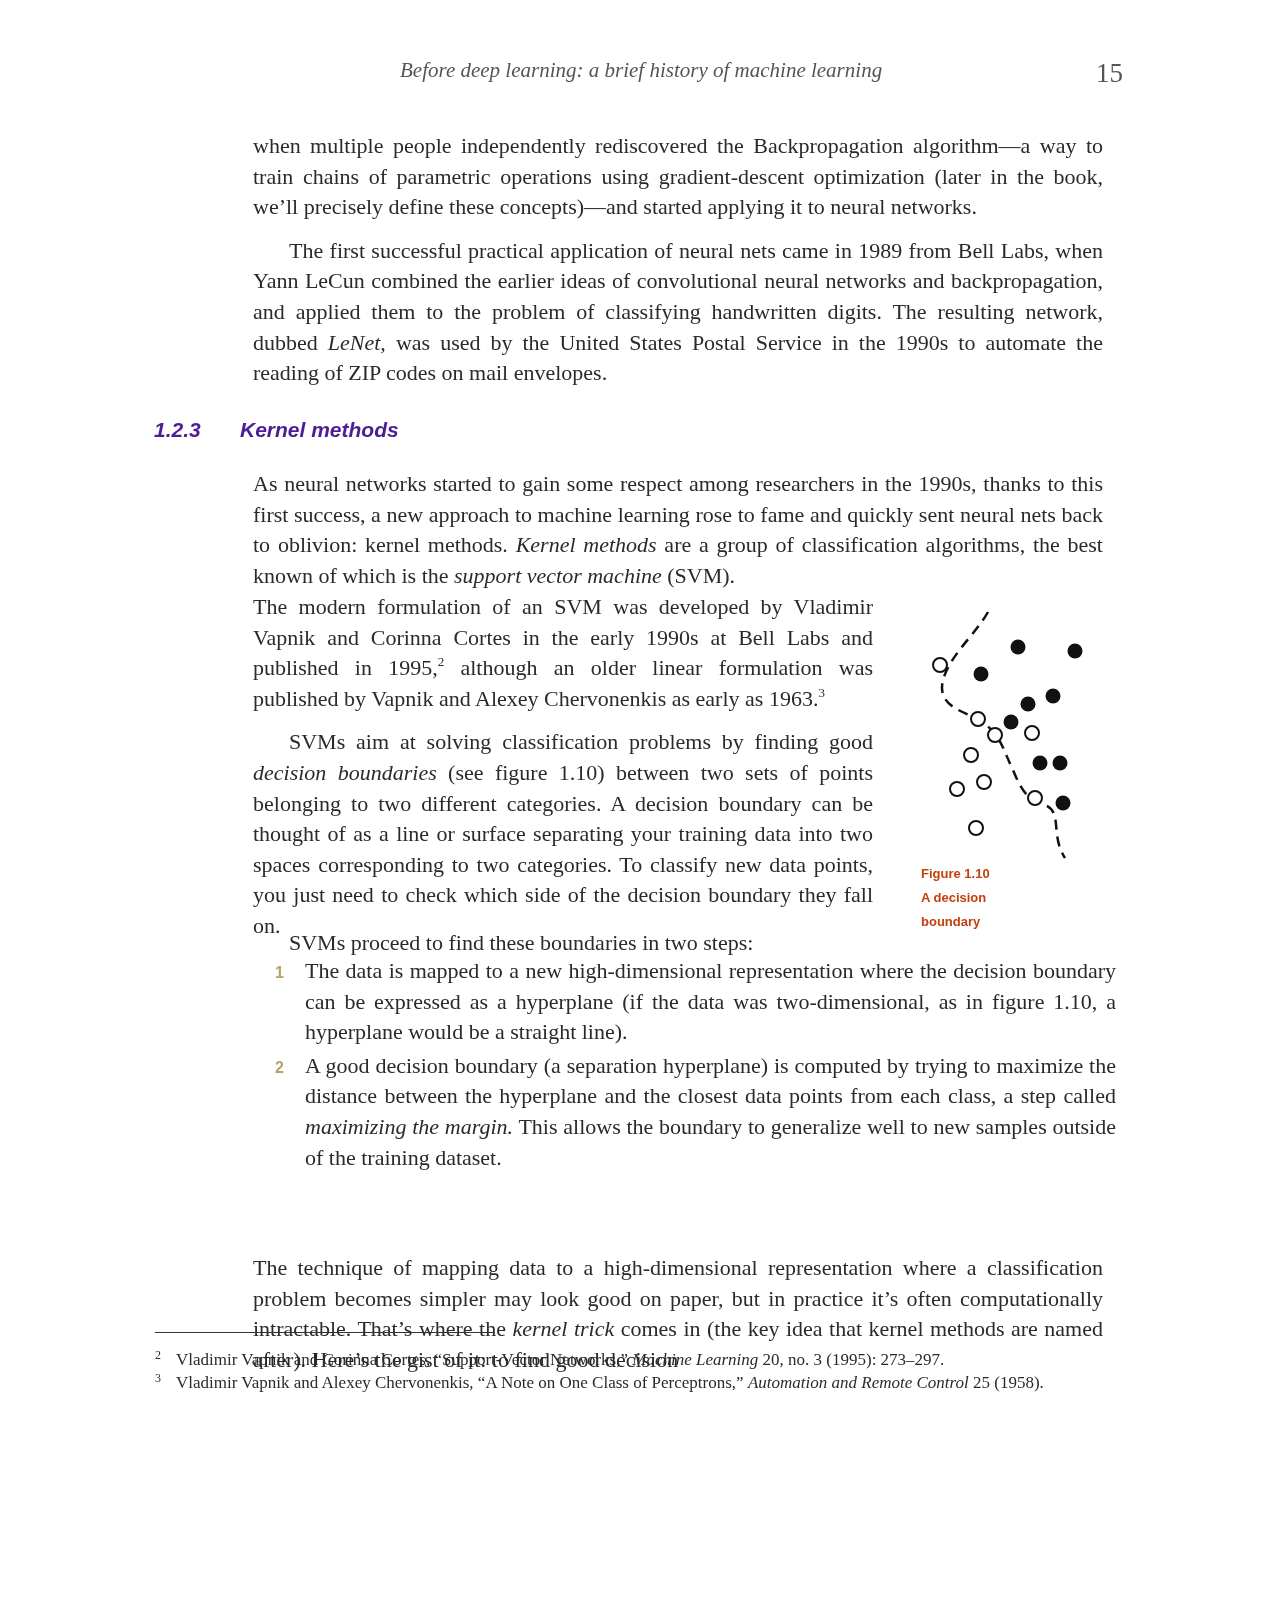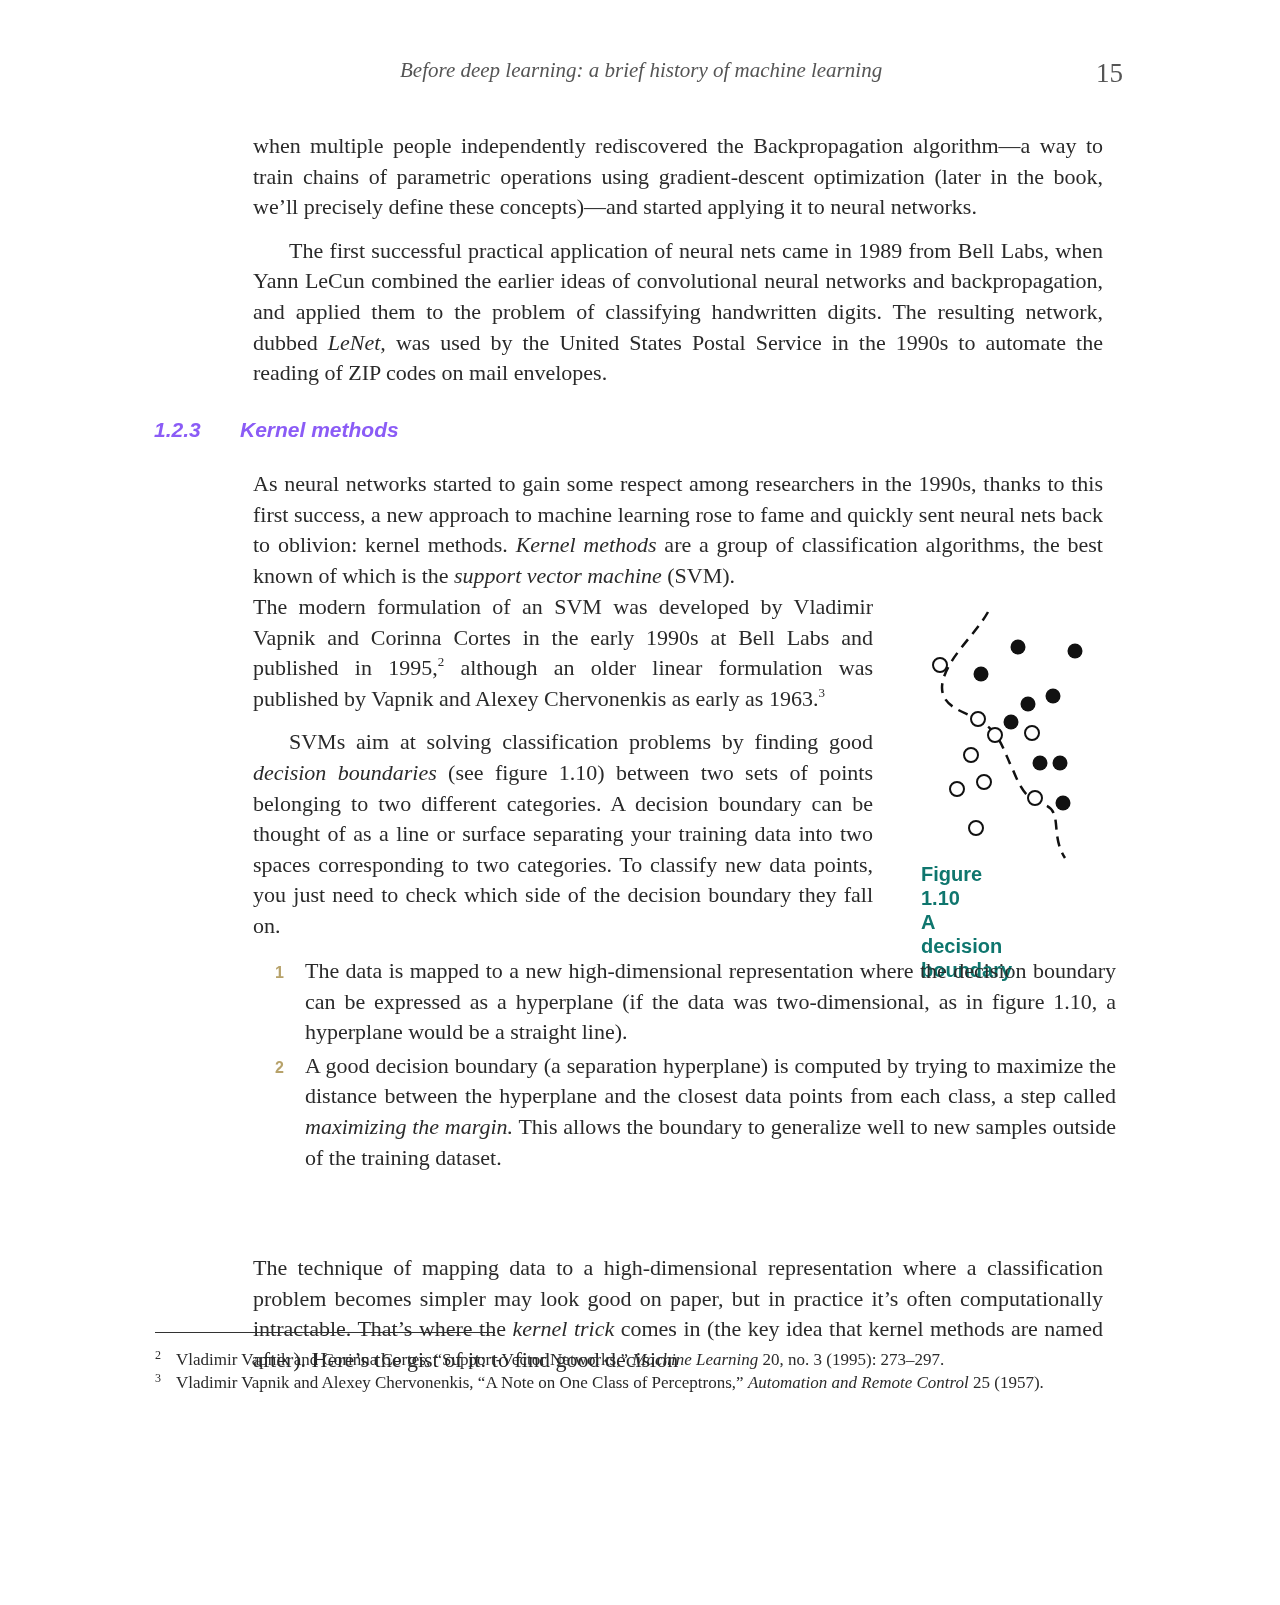--- a/index.html
+++ b/index.html
@@ -12,29 +12,29 @@
     .running-head {
       position: absolute; top: 58px; left: 400px; width: 720px;
       font-style: italic; font-size: 21px; color: #555;
     }
     .page-number { position: absolute; top: 58px; left: 1096px; font-size: 27px; color: #555; }
     .text { position: absolute; left: 240px; width: 876px; font-size: 22px; line-height: 30.6px; text-align: justify; }
     .text p { margin: 13px; }
     .indent { text-indent: 36px; }
     .sec-head {
       position: absolute; top: 418px; left: 154px; font-family: "Liberation Sans", "DejaVu Sans", sans-serif;
-      font-weight: bold; font-style: italic; font-size: 21px; color: #8b5cf6;
+      font-weight: bold; font-style: italic; font-size: 21px; color: #4c1d95;
     }
     .sec-num { display: inline-block; width: 86px; }
     .narrow { width: 646px; }
     sup { font-size: 13px; vertical-align: 9px; line-height: 0; }
     .figure { position: absolute; left: 915px; top: 600px; width: 210px; height: 260px; }
     .fig-caption {
       position: absolute; left: 921px; top: 862px; font-family: "Liberation Sans", "DejaVu Sans", sans-serif;
-      font-weight: bold; font-size: 20px; color: #0f766e; line-height: 24px;
+      font-weight: bold; font-size: 13px; color: #c2410c; line-height: 24px;
     }
     .list { position: absolute; left: 275px; width: 841px; font-size: 22px; line-height: 30.6px; }
     .list-item { position: relative; padding-left: 30px; text-align: justify; margin-bottom: 3px; }
     .list-num {
       position: absolute; left: 0; top: 2px; font-family: "Liberation Sans", "DejaVu Sans", sans-serif;
       font-weight: bold; font-size: 16px; color: #b7a26a;
     }
     .footnote-rule { position: absolute; left: 155px; top: 1332px; width: 340px; height: 1px; background: #333; }
     .footnotes { position: absolute; left: 155px; top: 1348px; width: 961px; font-size: 17px; line-height: 23px; }
     .fn { position: relative; padding-left: 21px; text-align: justify; }
@@ -59,20 +59,23 @@
 
   <div class="text" style="top:456px;">
     <p><span>As neural networks started to gain some respect among researchers in the 1990s, thanks to this first success, a new approach to machine learning rose to fame and quickly sent neural nets back to oblivion: kernel methods. </span><em>Kernel methods</em><span> are a group of classification algorithms, the best known of which is the </span><em>support vector machine</em><span> (SVM).</span></p>
   </div>
 
   <div class="text narrow" style="top:579px;">
     <p><span>The modern formulation of an SVM was developed by Vladimir Vapnik and Corinna Cortes in the early 1990s at Bell Labs and published in 1995,</span><sup>2</sup><span> although an older linear formulation was published by Vapnik and Alexey Chervonenkis as early as 1963.</span><sup>3</sup></p>
     <p class="indent"><span>SVMs aim at solving classification problems by finding good </span><em>decision boundaries</em><span> (see figure 1.10) between two sets of points belonging to two different categories. A decision boundary can be thought of as a line or surface separating your training data into two spaces corresponding to two categories. To classify new data points, you just need to check which side of the decision boundary they fall on.</span></p>
   </div>
 
+  <div class="text" style="top:915px;">
+    <p class="indent">SVMs proceed to find these boundaries in two steps:</p>
+  </div>
 
   <svg class="figure" viewBox="0 0 210 260">
     <path d="M 73 12 C 60 35, 35 55, 28 80 C 22 105, 45 110, 60 118 C 85 130, 88 150, 98 170 C 108 195, 115 200, 130 205 C 148 212, 135 235, 150 258" fill="none" stroke="#111" stroke-width="2.5" stroke-dasharray="10,7"></path>
     <g id="open-points" fill="#fff" stroke="#111" stroke-width="2">
         <circle cx="25" cy="65" r="7"></circle>
         <circle cx="63" cy="119" r="7"></circle>
         <circle cx="80" cy="135" r="7"></circle>
         <circle cx="56" cy="155" r="7"></circle>
         <circle cx="42" cy="189" r="7"></circle>
         <circle cx="69" cy="182" r="7"></circle>
@@ -115,17 +118,17 @@
 
   <div class="footnote-rule"></div>
 
   <div class="footnotes">
     <div class="fn">
       <span class="fn-mark">2</span>
       <span>Vladimir Vapnik and Corinna Cortes, “Support-Vector Networks,” </span><em>Machine Learning</em><span> 20, no. 3 (1995): 273–297.</span>
     </div>
     <div class="fn">
       <span class="fn-mark">3</span>
-      <span>Vladimir Vapnik and Alexey Chervonenkis, “A Note on One Class of Perceptrons,” </span><em>Automation and Remote Control</em><span> 25 (1957).</span>
+      <span>Vladimir Vapnik and Alexey Chervonenkis, “A Note on One Class of Perceptrons,” </span><em>Automation and Remote Control</em><span> 25 (1958).</span>
     </div>
   </div>
 
 </div>
 
 </body></html>

